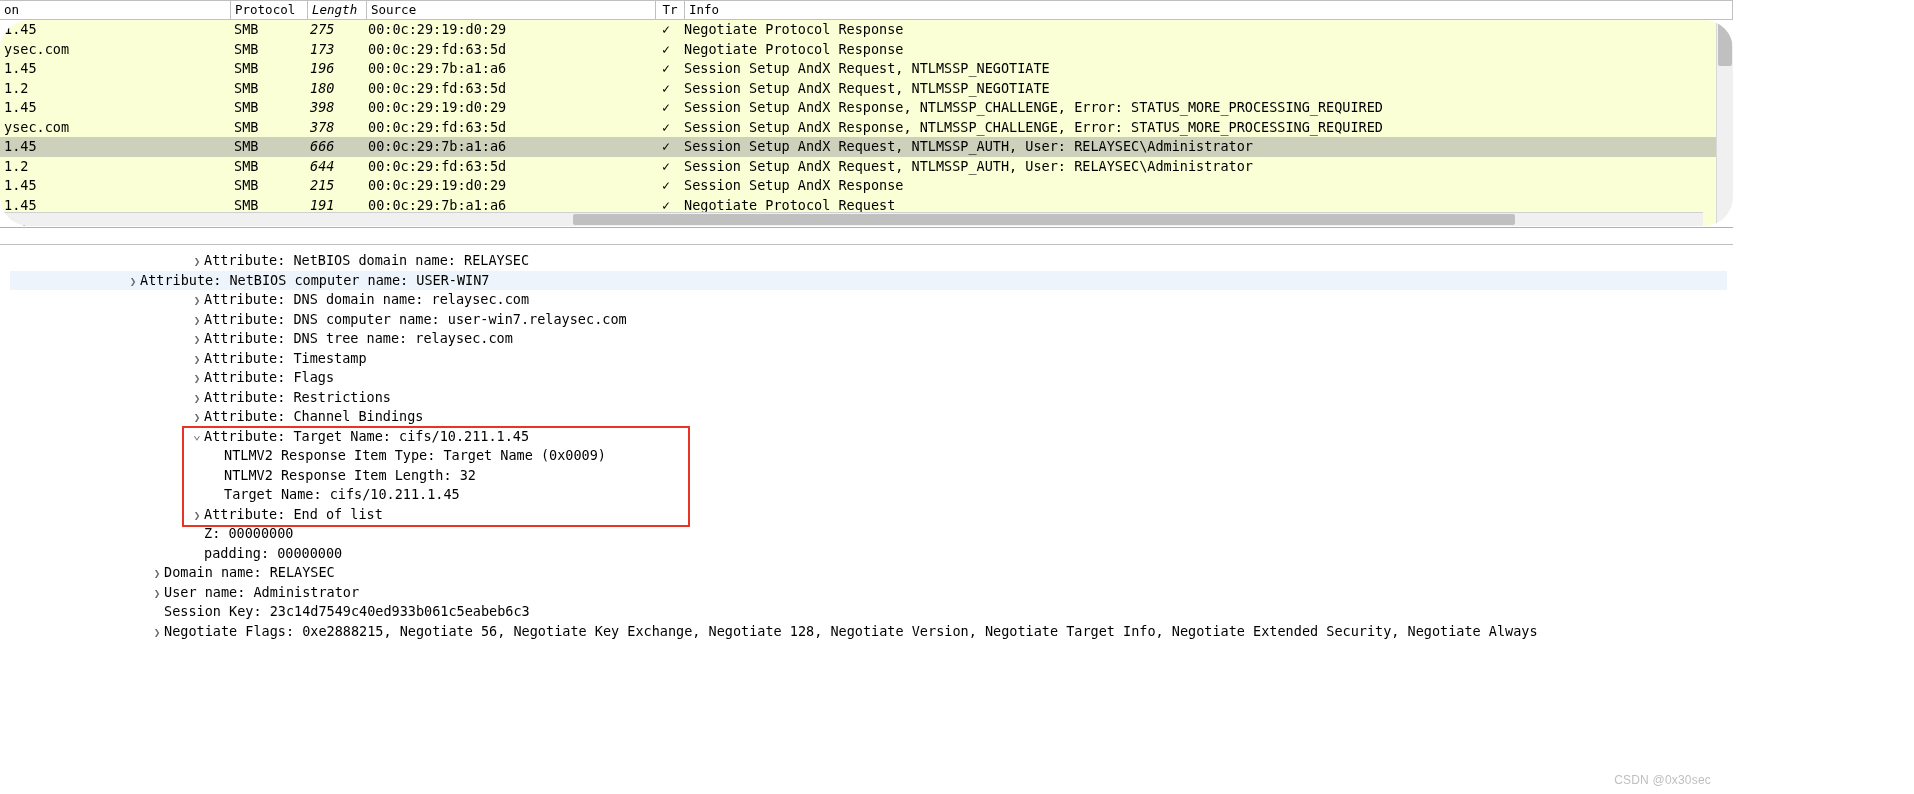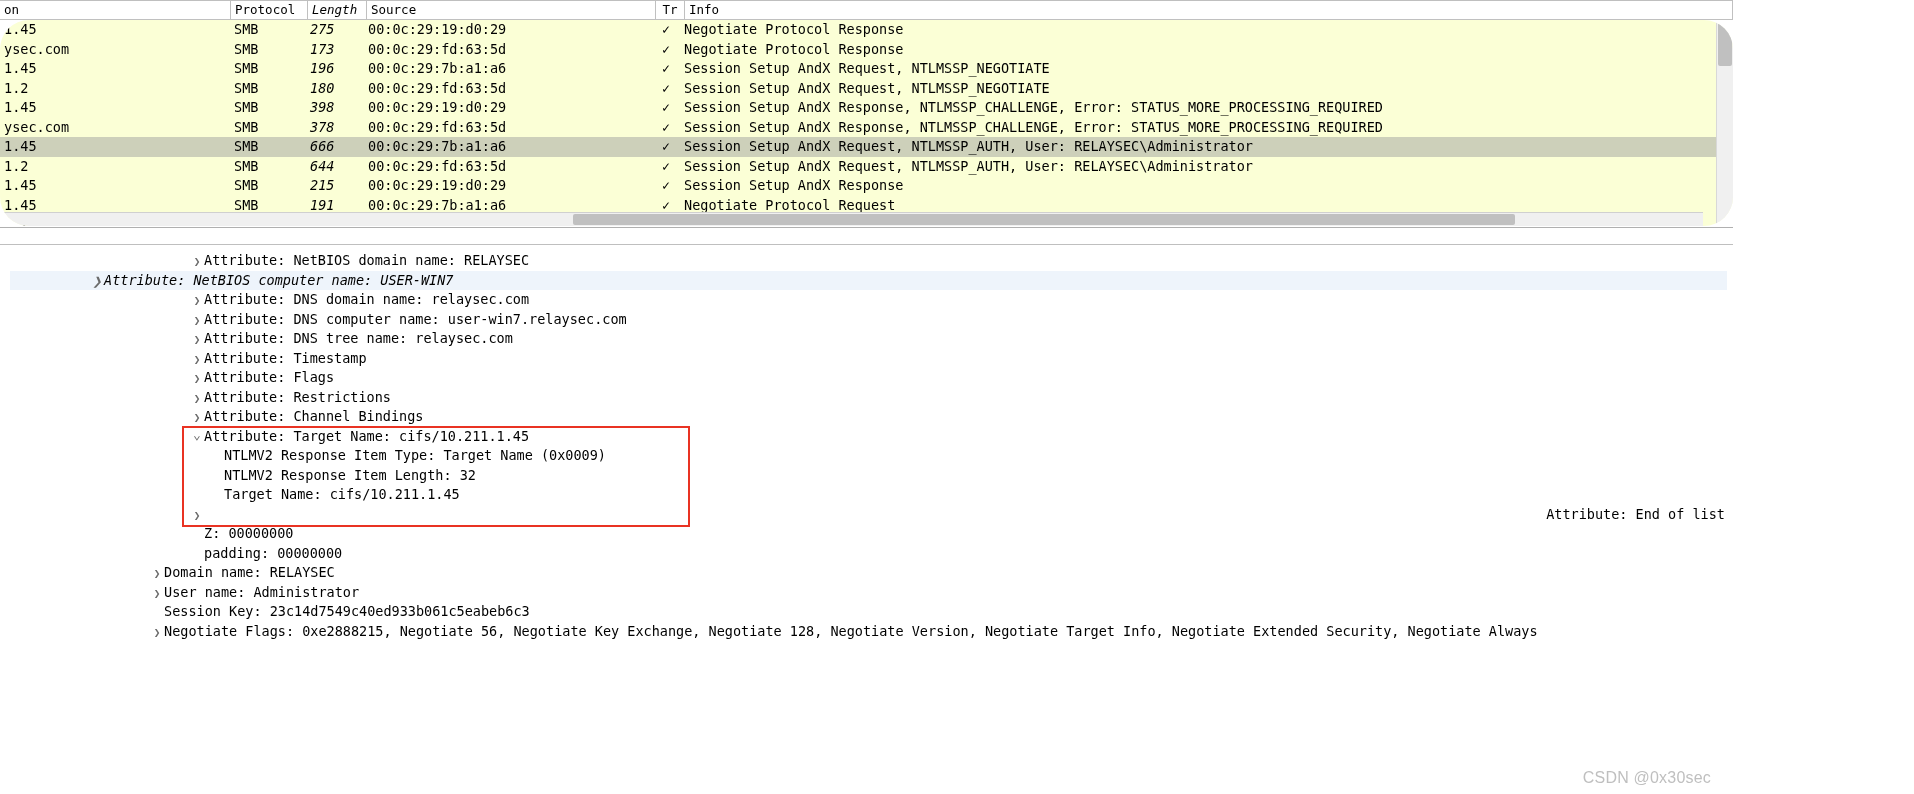--- a/index.html
+++ b/index.html
@@ -34,21 +34,21 @@
   .details{position:relative;height:552px;background:#ffffff;overflow:hidden;}
   .tree{position:absolute;left:10px;top:6px;right:6px;}
   .tree .node{display:flex;align-items:baseline;height:19.5px;line-height:19.5px;white-space:nowrap;padding:0 2px;}
   .tree .node.selected{background:#eef4fb;}
   .tree .caret{display:inline-block;width:14px;text-align:center;color:#6b6b6b;font-size:11px;cursor:default;user-select:none;}
   .tree .caret.none::before{content:"";}
   .tree .caret.closed::before{content:"\276F";}
   .tree .caret.open::before{content:"\2304"; font-size:13px;position:relative;top:-2px;}
   .tree .label{white-space:nowrap;}
   .hlbox{position:absolute;border:2px solid #e93323;pointer-events:none;}
-  .watermark{position:absolute;right:22px;bottom:10px;font-family:Arial,Helvetica,sans-serif;font-size:16px;color:#bfbfbf;letter-spacing:.2px;user-select:none;}
+  .watermark{position:absolute;right:22px;bottom:10px;font-family:Arial,Helvetica,sans-serif;font-size:12px;color:#bfbfbf;letter-spacing:.2px;user-select:none;}
 </style>
 </head>
 <body>
 
 <div class="app">
 
   <div class="packetlist">
     <div class="pl-header">
       <div class="col col-dest">on</div>
       <div class="col col-proto">Protocol</div>
@@ -158,21 +158,21 @@
   </div>
 
   <div class="splitter"></div>
 
   <div class="details">
     <div class="tree" id="tree">
         <div class="node" style="padding-left: 180px;">
           <span class="caret closed"></span>
           <span class="label">Attribute: NetBIOS domain name: RELAYSEC</span>
         </div>
-        <div class="node selected" style="padding-left: 80px; font-style: italic;">
+        <div class="node selected" style="padding-left: 116px;">
           <span class="caret closed"></span>
           <span class="label">Attribute: NetBIOS computer name: USER-WIN7</span>
         </div>
         <div class="node" style="padding-left: 180px;">
           <span class="caret closed"></span>
           <span class="label">Attribute: DNS domain name: relaysec.com</span>
         </div>
         <div class="node" style="padding-left: 180px;">
           <span class="caret closed"></span>
           <span class="label">Attribute: DNS computer name: user-win7.relaysec.com</span>
@@ -206,21 +206,21 @@
           <span class="label">NTLMV2 Response Item Type: Target Name (0x0009)</span>
         </div>
         <div class="node" style="padding-left: 200px;">
           <span class="caret none"></span>
           <span class="label">NTLMV2 Response Item Length: 32</span>
         </div>
         <div class="node" style="padding-left: 200px;">
           <span class="caret none"></span>
           <span class="label">Target Name: cifs/10.211.1.45</span>
         </div>
-        <div class="node" style="padding-left: 180px; justify-content: space-between;">
+        <div class="node" style="padding-left: 180px;">
           <span class="caret closed"></span>
           <span class="label">Attribute: End of list</span>
         </div>
         <div class="node" style="padding-left: 180px;">
           <span class="caret none"></span>
           <span class="label">Z: 00000000</span>
         </div>
         <div class="node" style="padding-left: 180px;">
           <span class="caret none"></span>
           <span class="label">padding: 00000000</span>

